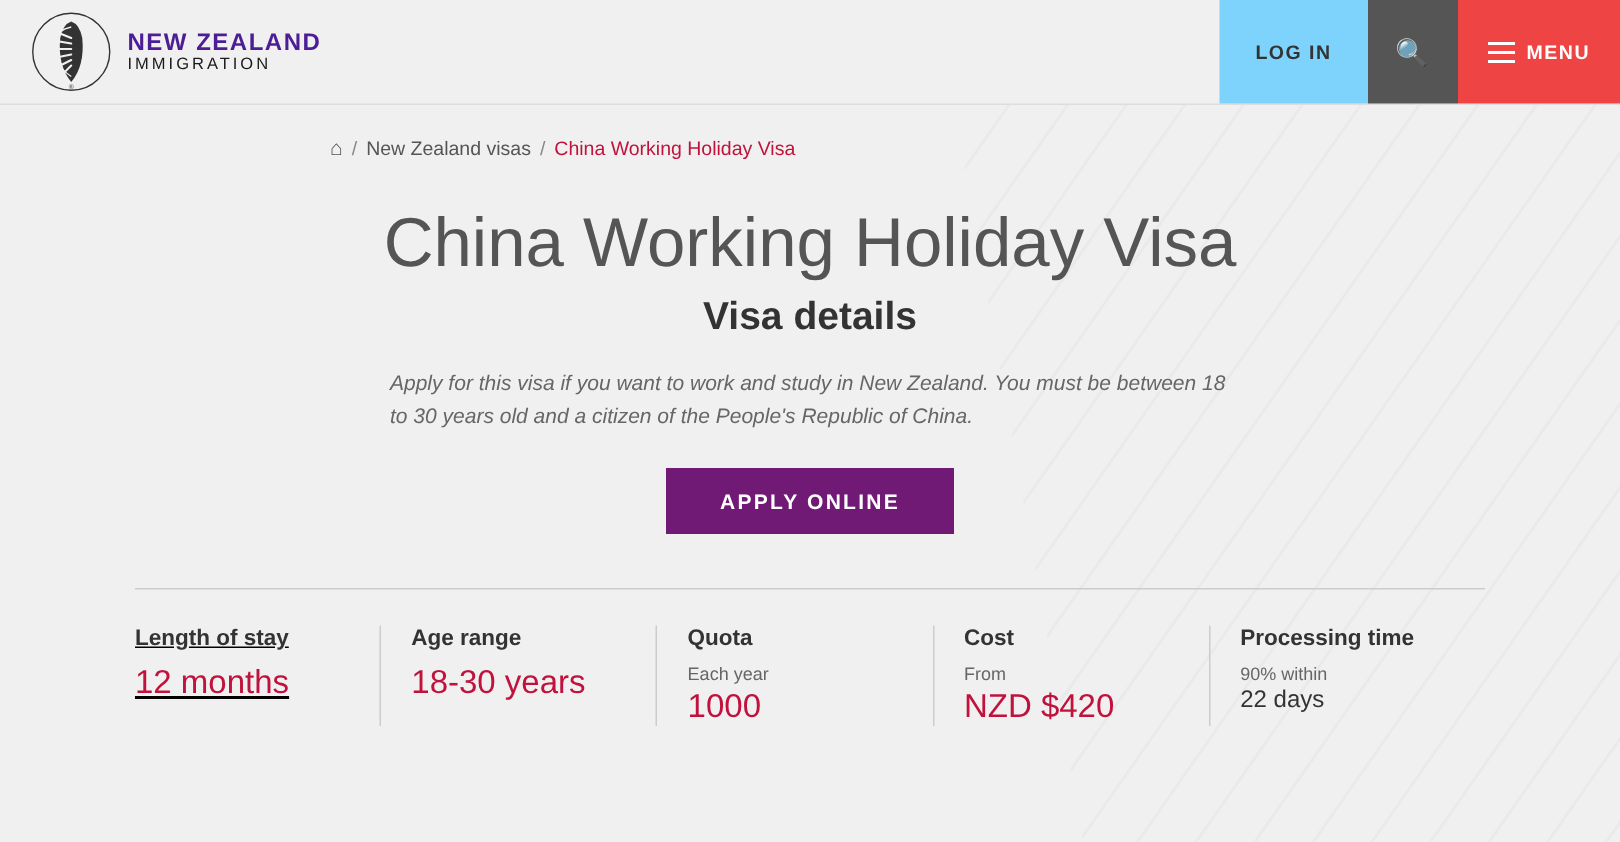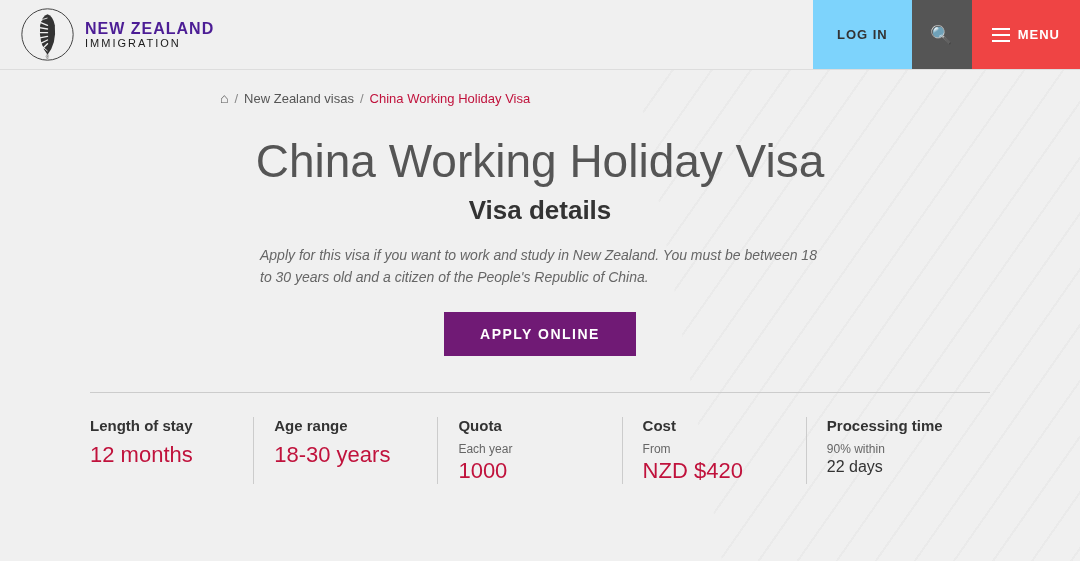--- a/index.html
+++ b/index.html
@@ -230,20 +230,21 @@
     }
 
     .detail-col {
       flex: 1;
       padding: 0 20px;
       border-right: 1px solid #ccc;
     }
 
     .detail-col:first-child {
       padding-left: 0;
+      text-decoration: underline;
     }
 
     .detail-col:last-child {
       border-right: none;
     }
 
     .detail-label {
       font-size: 15px;
       font-weight: bold;
       color: #333;

